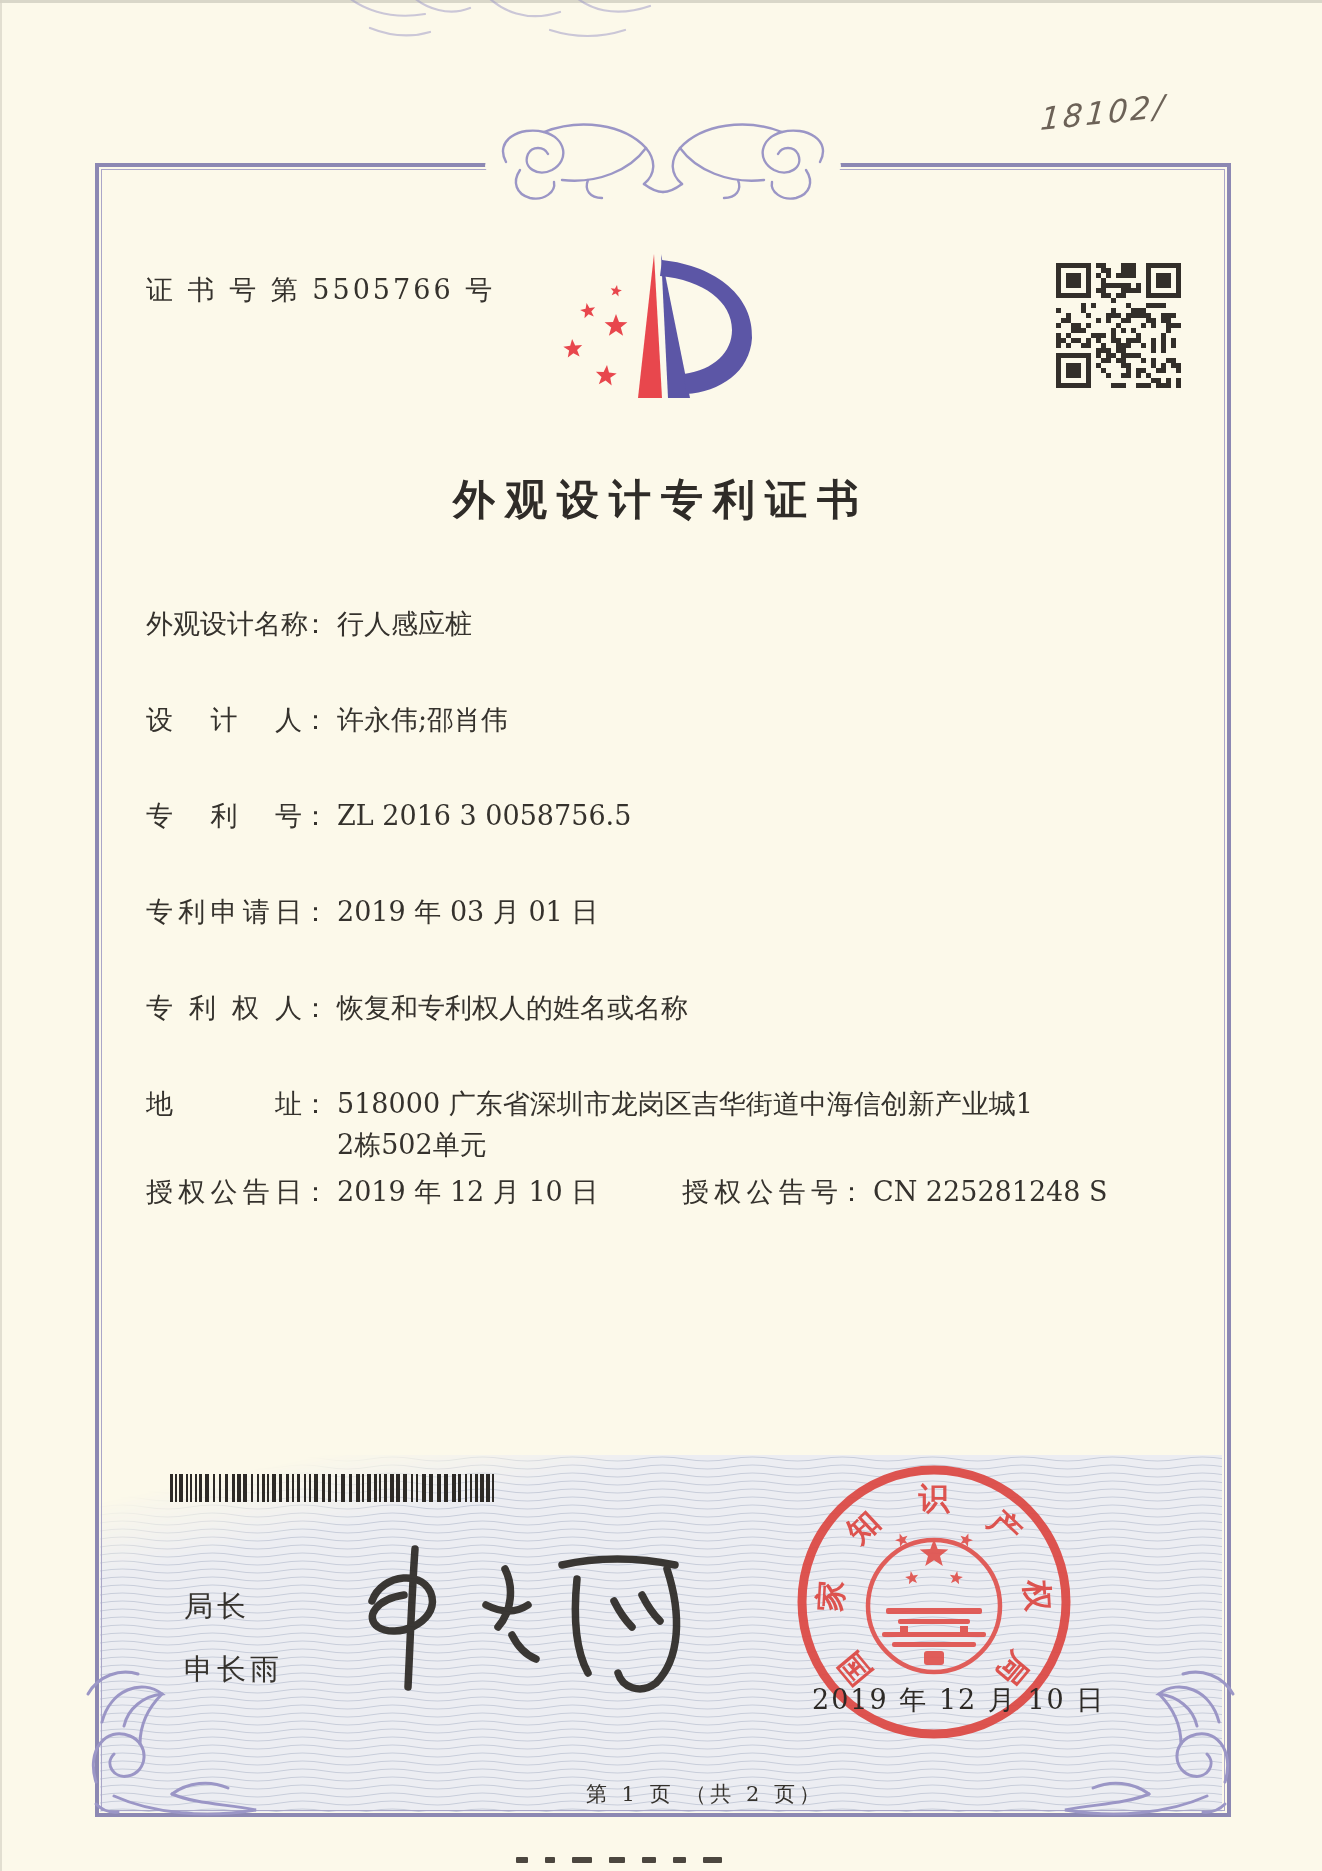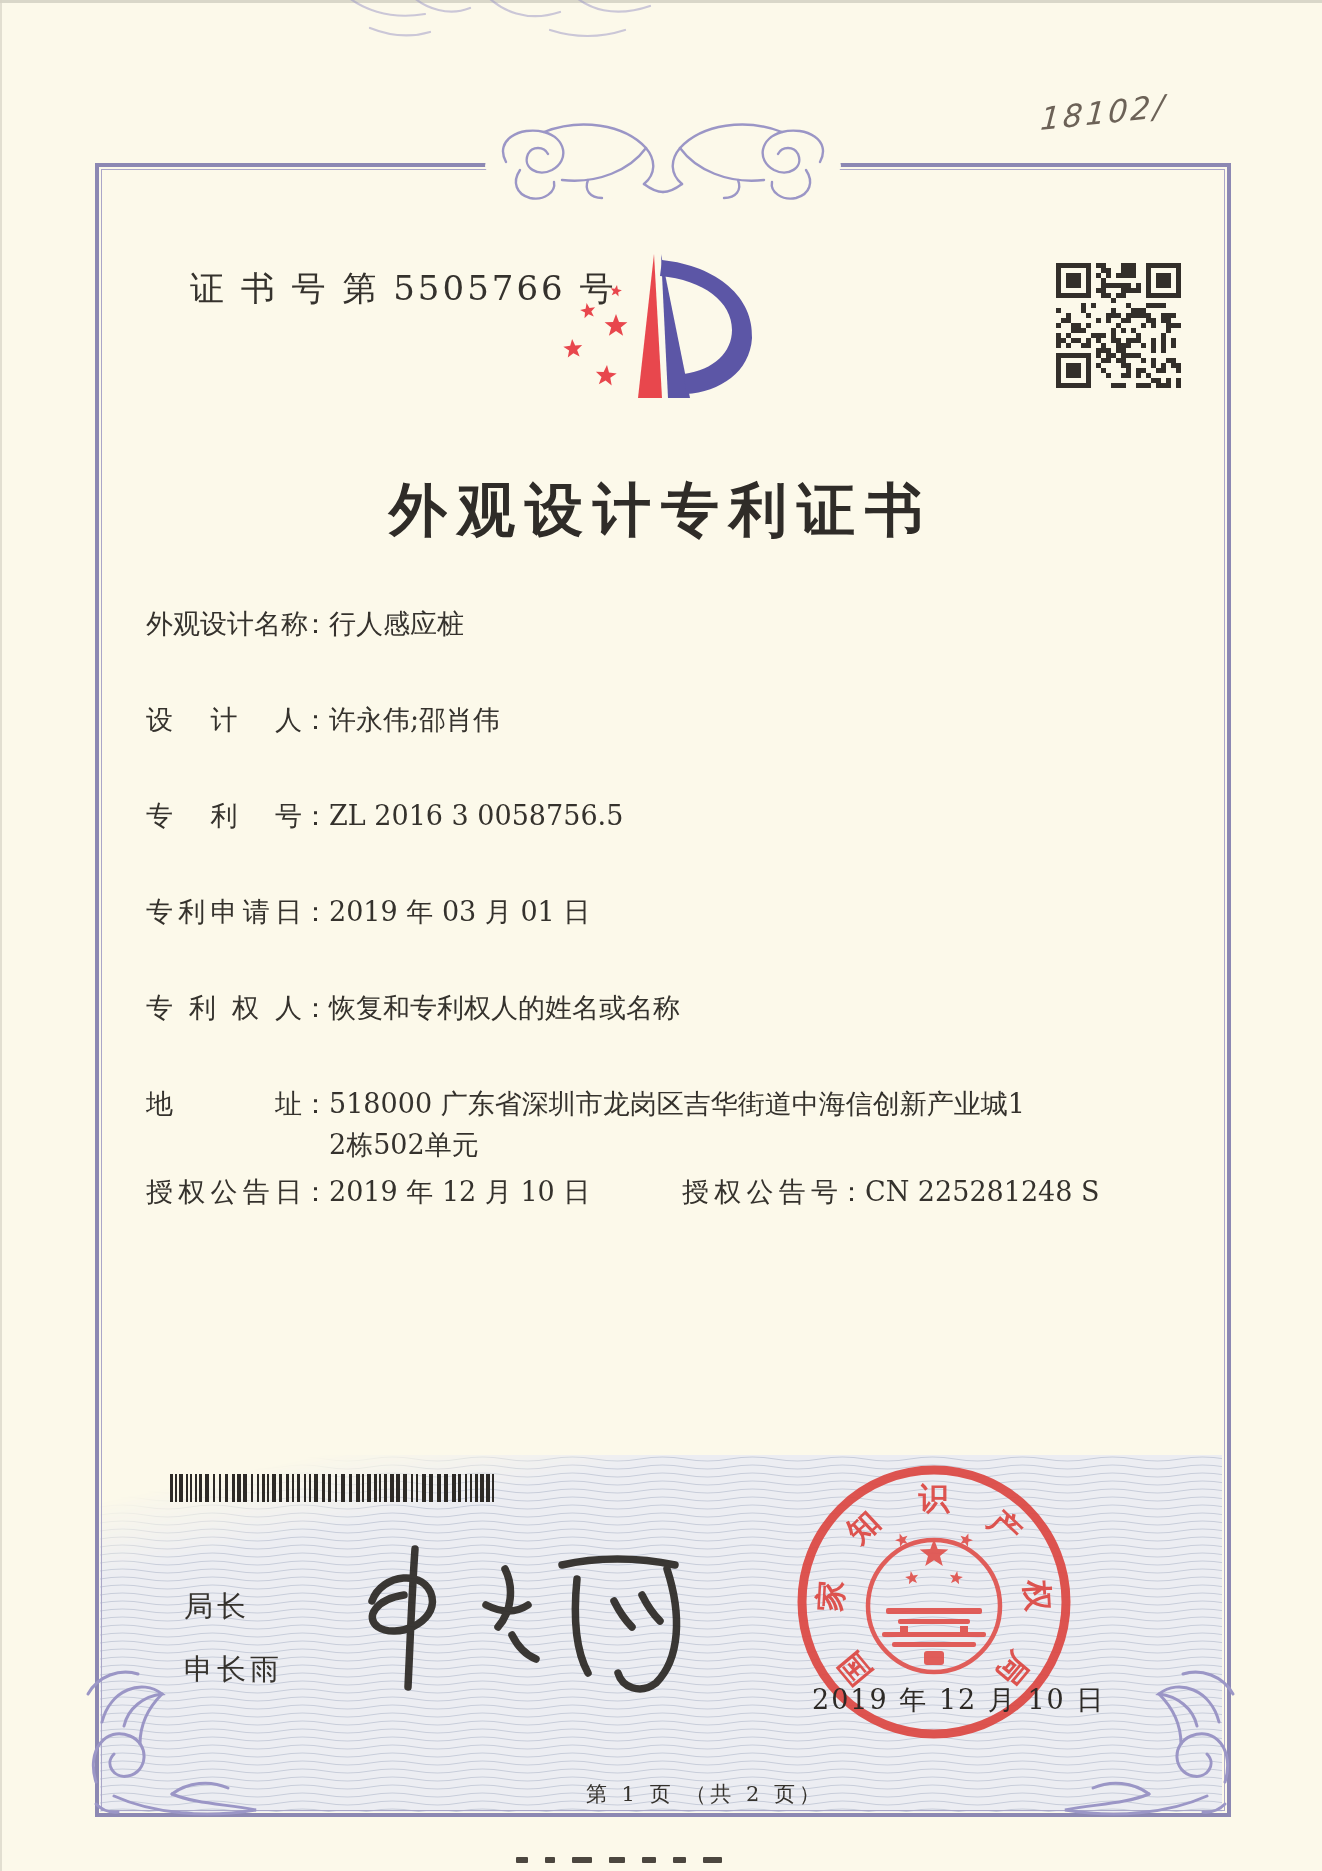--- a/index.html
+++ b/index.html
@@ -21,35 +21,35 @@
   .waves{position:absolute;left:100px;top:1455px;width:1122px;height:357px;z-index:1;
     -webkit-mask-image:linear-gradient(168deg,transparent 0px,transparent 45px,#000 120px);
             mask-image:linear-gradient(168deg,transparent 0px,transparent 45px,#000 120px);}
 
   .ornament{position:absolute;z-index:3;pointer-events:none;}
 
   .handwritten{position:absolute;left:1040px;top:92px;width:170px;font-size:31px;
     color:#6c6257;font-family:"DejaVu Sans","Liberation Sans",sans-serif;font-style:italic;
     transform:rotate(-6deg) skewX(-10deg);letter-spacing:3px;z-index:4;}
 
-  .cert-no{position:absolute;left:146px;top:266px;font-size:34px;letter-spacing:3px;z-index:4;margin-left:44px;}
+  .cert-no{position:absolute;left:146px;top:272px;font-size:27px;letter-spacing:3px;z-index:4;}
 
   .logo{position:absolute;left:558px;top:246px;z-index:4;}
   .qr{position:absolute;left:1056px;top:263px;z-index:4;}
 
   .title{position:absolute;left:0;top:472px;width:100%;margin:0;text-align:center;
-    font-size:58px;font-weight:bold;letter-spacing:10px;color:#2f2c28;z-index:4;}
+    font-size:42px;font-weight:bold;letter-spacing:10px;color:#2f2c28;z-index:4;}
 
   
   .fields{position:absolute;left:146px;top:603px;width:1044px;font-size:27px;z-index:4;}
   .field-row{position:relative;margin-bottom:55px;line-height:41px;}
   .field-row.tight{margin-bottom:6px;}
   .flabel{display:inline-flex;justify-content:space-between;width:156px;vertical-align:top;}
   .fcolon{vertical-align:top;}
-  .fvalue{white-space:pre-line;display:inline-block;vertical-align:top;max-width:830px;}
+  .fvalue{white-space:pre-line;display:inline-block;vertical-align:top;max-width:830px;margin-left:8px;}
   .fgroup2{position:absolute;left:536px;top:0;}
 
   .paras{position:absolute;left:146px;top:1148px;width:1046px;font-size:26px;
     line-height:46px;text-align:justify;z-index:4;}
   .paras p{margin:0;text-indent:2em;}
 
   .barcode{position:absolute;left:170px;top:1474px;z-index:4;}
 
   .officer{position:absolute;left:176px;top:1575px;font-size:29px;line-height:63px;
     letter-spacing:4px;z-index:4;margin-left:8px;}

